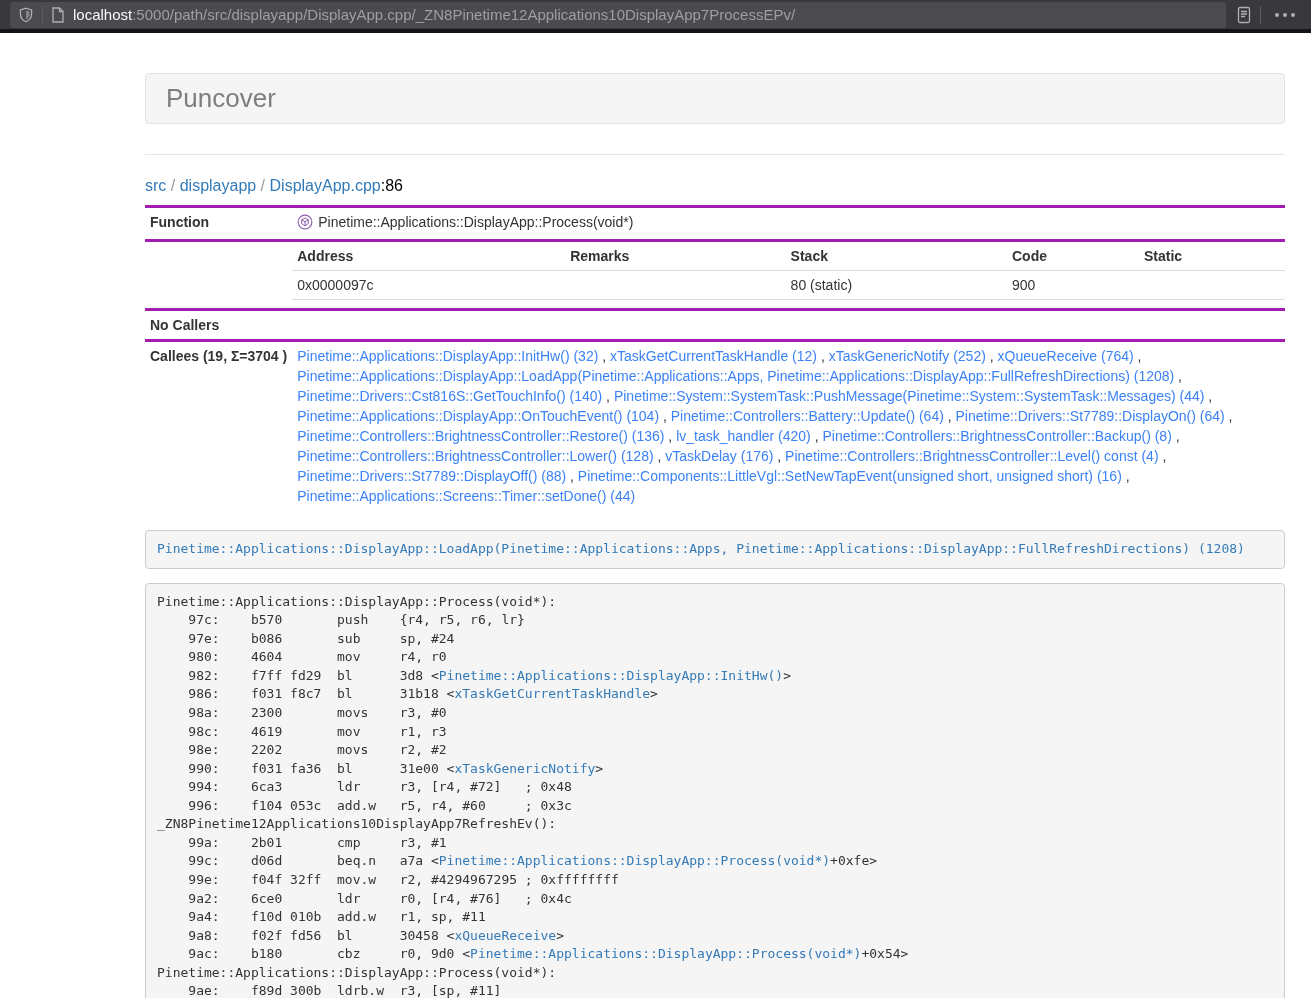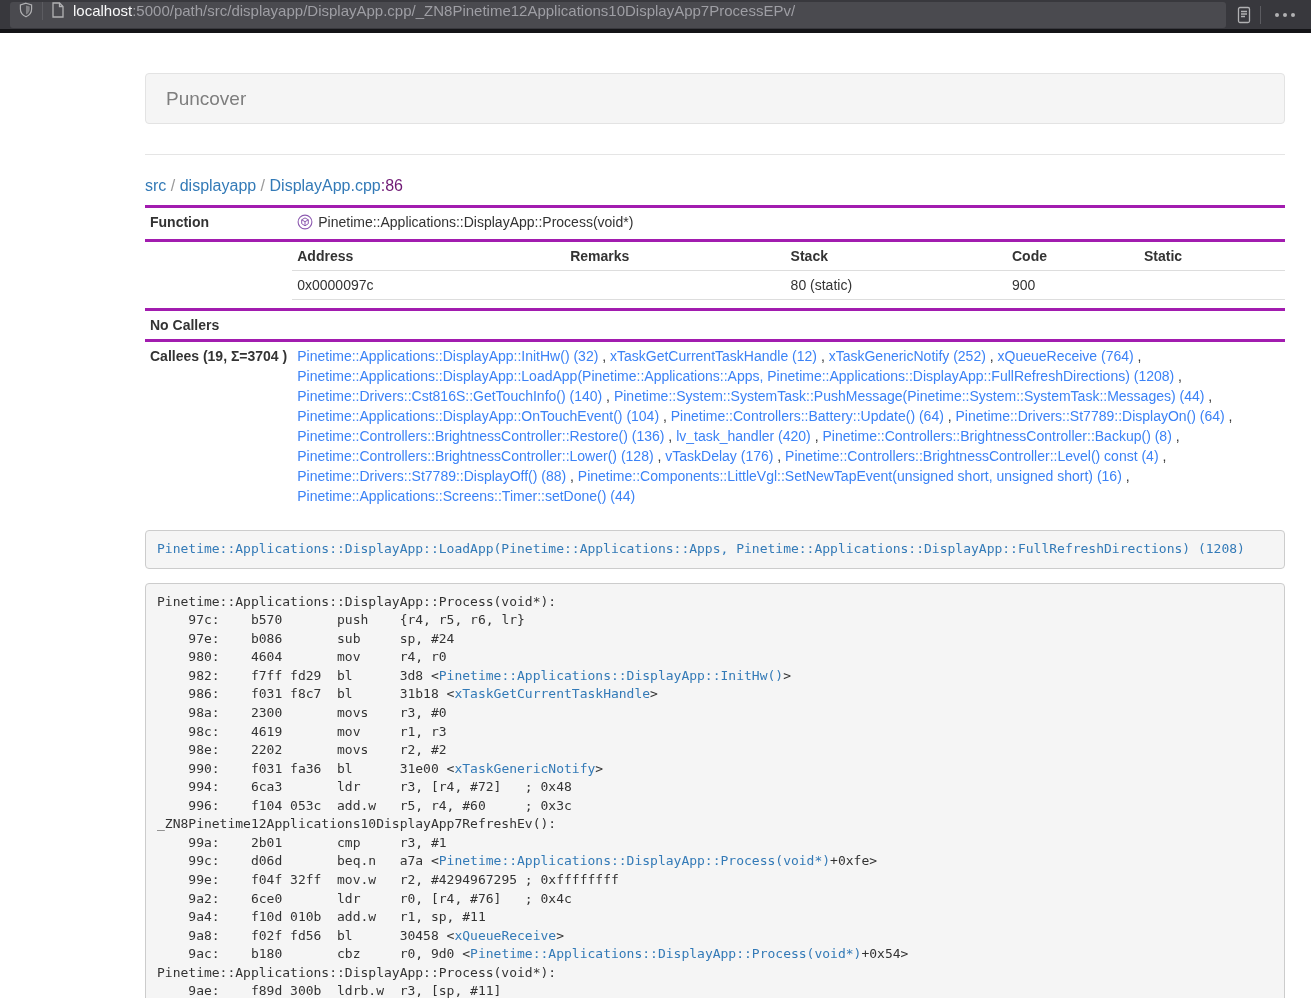--- a/index.html
+++ b/index.html
@@ -12,48 +12,48 @@
   }
 
   
   .chrome {
     height:33px; background:#38383d; border-bottom:4px solid #141417;
     display:flex; align-items:center; padding:0 10px;
   }
   .url-field {
     flex:1; height:26px; margin-right:10px;
     background:#4a4a4f; border-radius:3px;
-    display:flex; align-items:flex-start; padding:0 8px; min-width:0;
+    display:flex; align-items:center; padding:0 8px; min-width:0;
   }
   .cicon { display:inline-flex; align-items:center; justify-content:center; flex:0 0 auto; }
   .cicon svg { display:block; }
   .vdiv { width:1px; height:18px; background:#5c5c61; margin:0 8px; flex:0 0 auto; }
   .url-text {
     font-size:15px; color:#9e9ea4; white-space:nowrap; overflow:hidden;
     margin-left:8px; min-width:0;
   }
   .url-host { color:#f9f9fa; }
   .dots { display:inline-flex; gap:4px; padding:0 6px; }
   .dots i { width:4px; height:4px; border-radius:50%; background:#b1b1b3; }
 
   
   .container { margin-left:145px; width:1140px; padding-top:40px; }
 
   .well {
     background:#f5f5f5; border:1px solid #e3e3e3; border-radius:4px;
     padding:14px 20px; margin:0 0 30px 0;
   }
-  .well h2 { margin:0; font-size:19px; font-weight:400; color:#7e7e7e; line-height:21px; }
+  .well h2 { margin:0; font-size:26px; font-weight:400; color:#7e7e7e; line-height:21px; }
 
   hr.rule { border:0; border-top:1px solid #e5e5e5; margin:0 0 22px 0; }
 
   .crumb { font-size:16px; margin:0 0 10px 0; color:#777; }
   .crumb a { color:#337ab7; text-decoration:none;margin-top:36px; }
   .crumb .sep { color:#999; }
-  .crumb .suffix { color:#701a75; }
+  .crumb .suffix { color:#000000; }
 
   table.main { width:100%; border-collapse:collapse; margin-bottom:20px; }
   table.main > tbody > tr > th,
   table.main > tbody > tr > td {
     border-top:3px solid #a21caf; padding:4px 5px;
     text-align:left; vertical-align:top; font-size:14px; line-height:20px;
   }
   th.rowhead { width:143px; font-weight:700; white-space:nowrap; padding-left:4px; }
   td.inner-holder { padding:0 0 8px 0 !important; }
 

